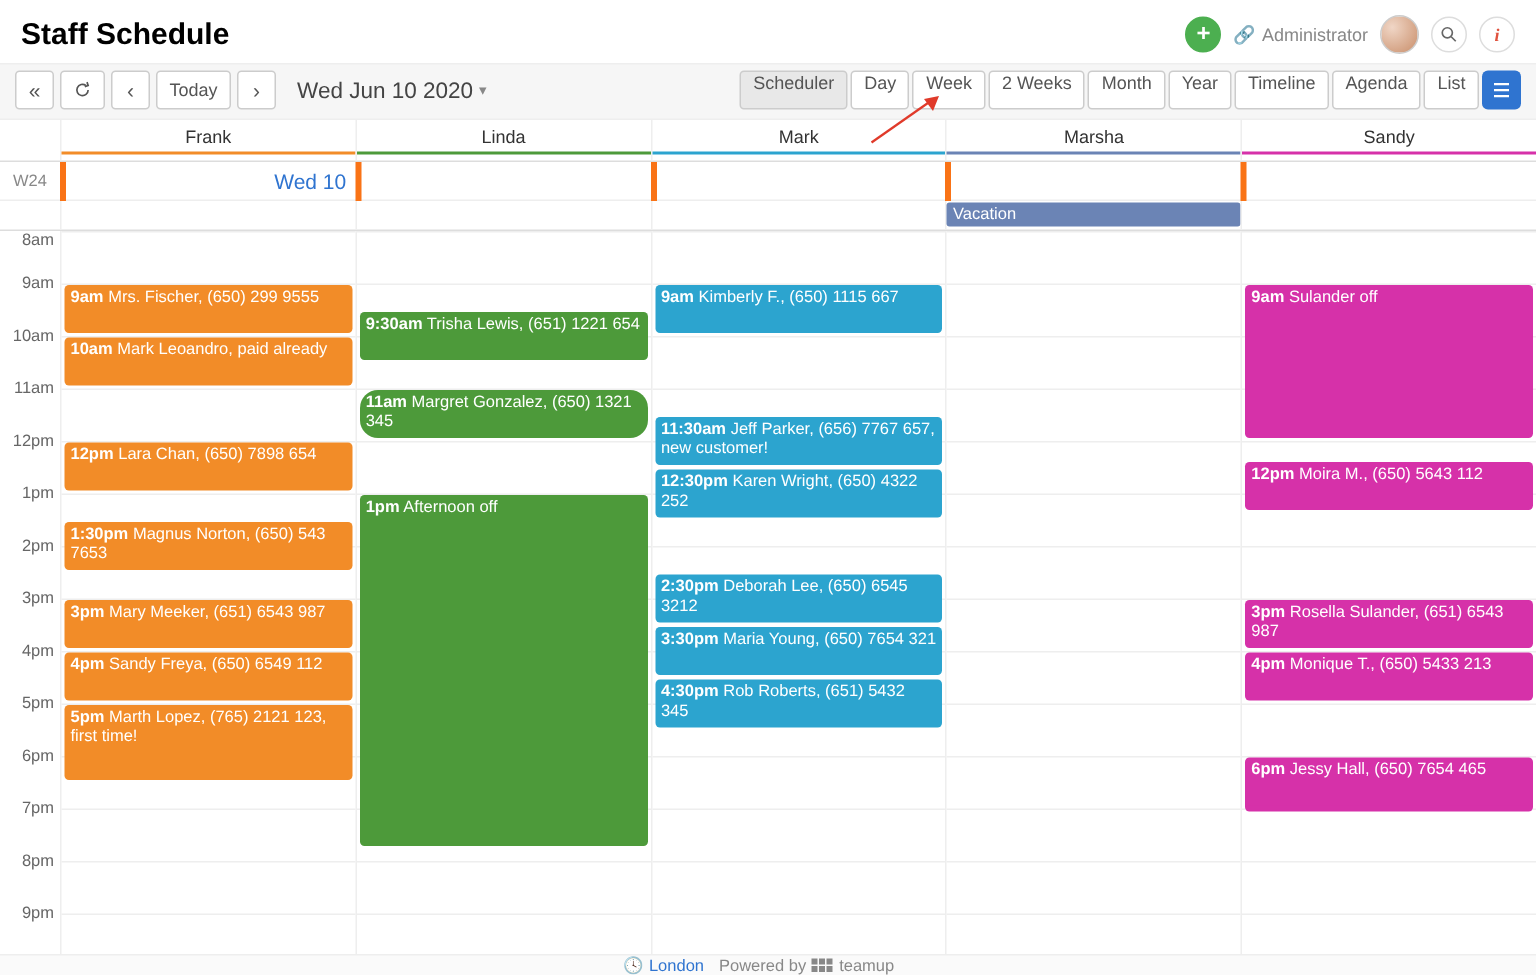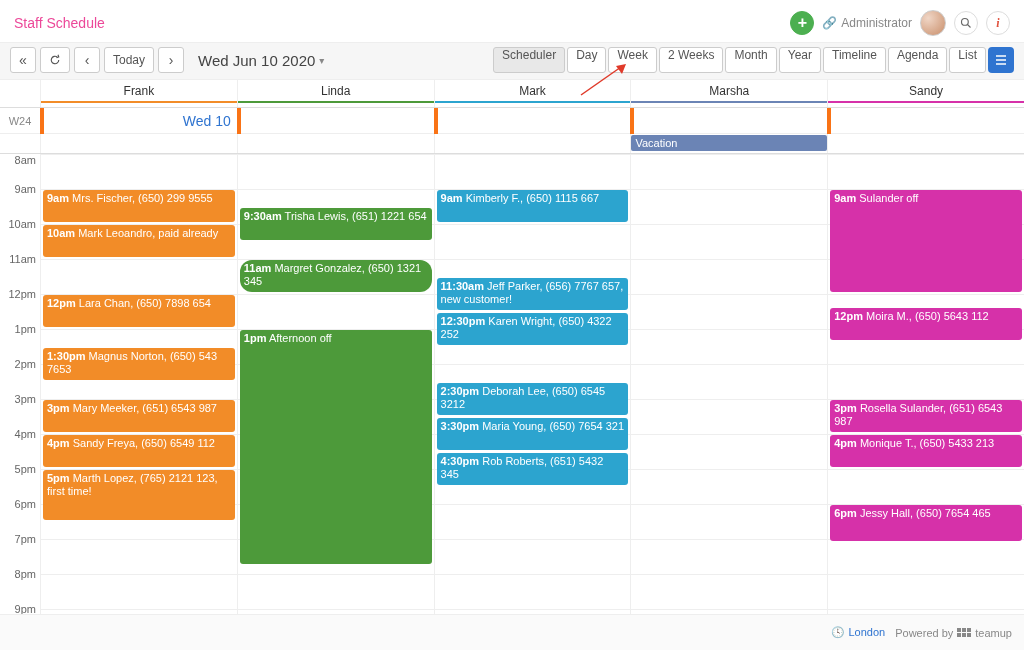--- a/index.html
+++ b/index.html
@@ -1,19 +1,19 @@
 <!DOCTYPE html>
 <html><head>
 <meta charset="utf-8">
 <style>
   * { box-sizing: border-box; margin: 0; padding: 0; }
   html, body { width: 1024px; height: 650px; font-family: -apple-system, BlinkMacSystemFont, "Segoe UI", Arial, sans-serif; font-size: 12px; color: #333; background:#fff; overflow:hidden; }
   
   .header { display:flex; align-items:center; justify-content:space-between; padding: 10px 14px 6px 14px; }
-  .header h1 { font-size: 14px; font-weight: 400; color:#ec4899; }
+  .header h1 { font-size: 20px; font-weight: 700; color:#000000; }
   .header-right { display:flex; align-items:center; gap:8px; }
   .circle-btn { width:24px; height:24px; border-radius:50%; border:1px solid #ddd; background:#fff; display:flex; align-items:center; justify-content:center; font-size:12px; color:#666; cursor:pointer; }
   .circle-btn.plus { background:#4CAF50; color:#fff; border-color:#4CAF50; font-size:16px; font-weight:bold; }
   .circle-btn.info { color:#e0523e; font-family:Georgia, serif; font-style:italic; font-weight:bold; }
   .admin-link { display:flex; align-items:center; gap:4px; color:#888; font-size:12px; }
   .admin-link .link-icon { font-size:12px; color:#aaa; }
   .avatar { width:26px; height:26px; border-radius:50%; background: radial-gradient(circle at 30% 30%, #f0d6c6, #c98e6a); border:1px solid #ccc; }
   
   .toolbar { display:flex; align-items:center; justify-content:space-between; padding: 4px 10px 6px 10px; background:#f6f6f6; border-top:1px solid #eee; border-bottom:1px solid #eee; }
   .tb-left { display:flex; align-items:center; gap:4px; }
@@ -44,21 +44,21 @@
   
   .grid-body { position:relative; height:486px; }
   .time-col { position:absolute; left:0; top:0; width:40px; height:100%; }
   .hour-label { position:absolute; right:4px; transform:translateY(-50%); font-size:11px; color:#666; }
   .grid-cols { position:absolute; left:40px; right:0; top:0; bottom:0; display:grid; grid-template-columns: repeat(5, 1fr); }
   .grid-col { position:relative; border-left:1px solid #eee; }
   .hour-line { height:35px; border-top:1px solid #eee; }
   .event { position:absolute; left:2px; right:2px; border-radius:3px; color:#fff; font-size:11px; padding:2px 4px; overflow:hidden; line-height:13px; }
   .event .time { font-weight:bold; }
   
-  .footer { position:absolute; bottom:0; left:0; right:0; height:36px; border-top:1px solid #eee; display:flex; align-items:center; justify-content:flex-end; gap:10px; padding-right:12px; font-size:11px; color:#888; background:#fafafa; }
+  .footer { position:absolute; bottom:0; left:0; right:0; height:14px; border-top:1px solid #eee; display:flex; align-items:center; justify-content:center; gap:10px; padding-right:12px; font-size:11px; color:#888; background:#fafafa; }
   .footer a { color:#2f74d0; text-decoration:none; }
   .clock-icon { color:#2f74d0; }
   .teamup-logo { display:flex; align-items:center; gap:4px; }
   .teamup-grid { display:grid; grid-template-columns:repeat(3,4px); grid-template-rows:repeat(2,4px); gap:1px; }
   .teamup-grid span { background:#888; }
 </style>
 </head>
 <body>
 
 <div class="header">

